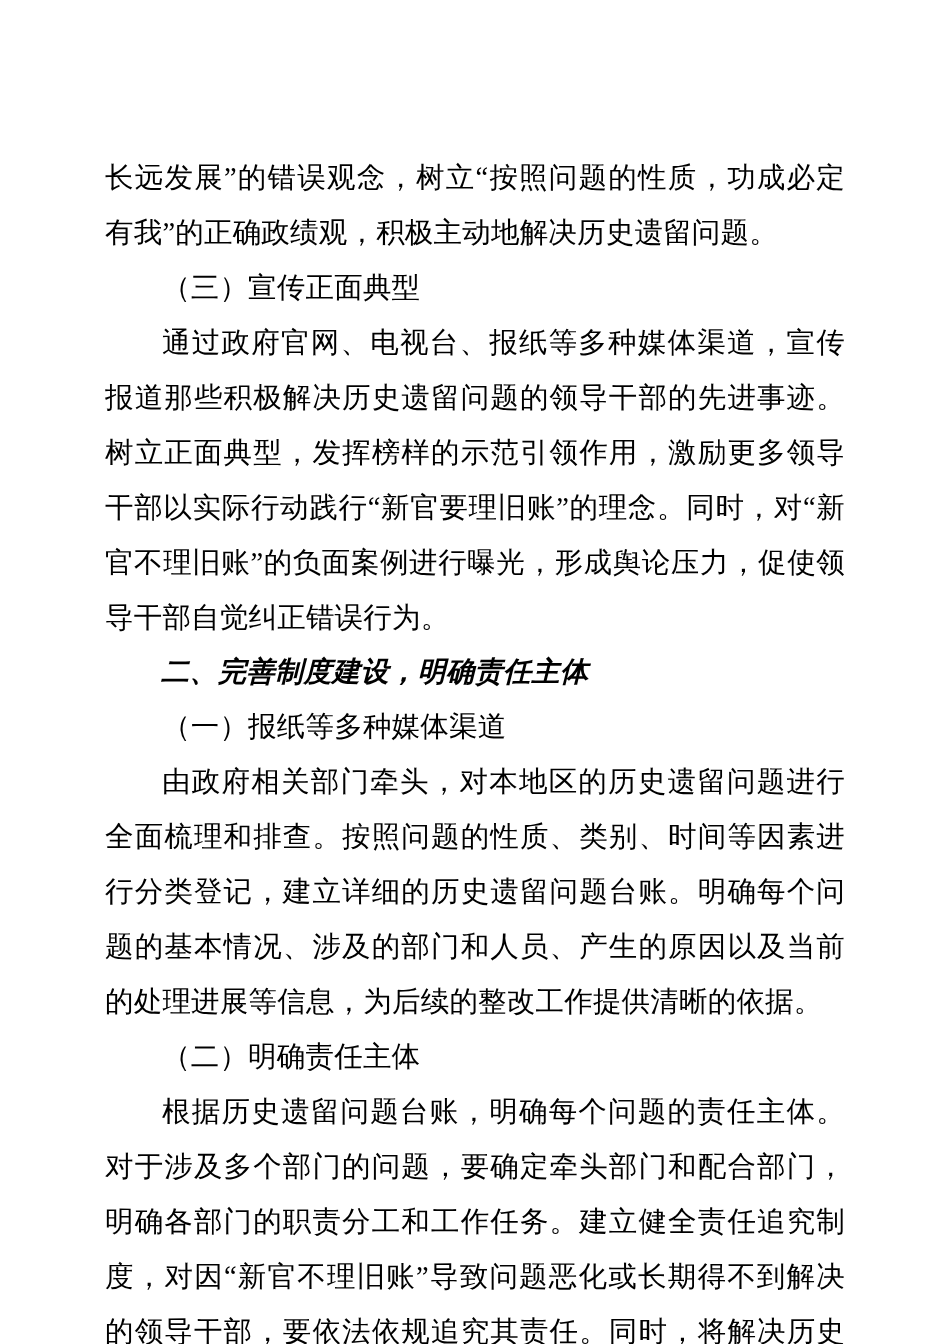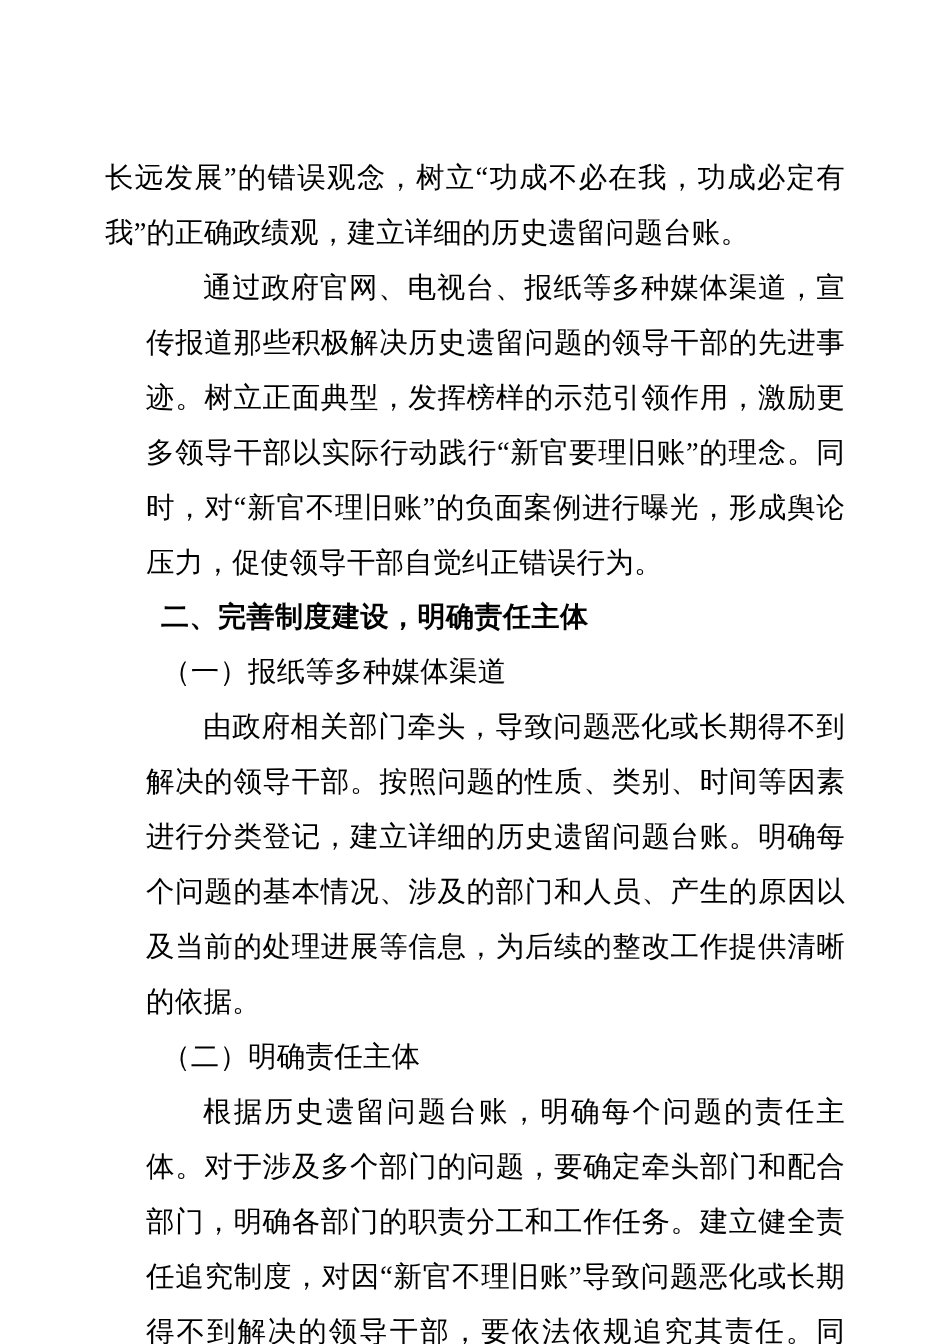--- a/index.html
+++ b/index.html
@@ -24,42 +24,43 @@
     text-align: justify;
     text-justify: inter-ideograph;
     letter-spacing: 0.2px;
   }
   p {
     margin: 0;
     padding: 0;
   }
   .para {
     text-indent: 2em;
-    margin-left: 41px;
   }
   .para-noindent {
     text-indent: 0;
   }
   .heading {
     text-indent: 2em;
     font-weight: bold;
     font-family: "Liberation Sans", "DejaVu Sans", sans-serif;
     font-size: 28px;
     letter-spacing: 0.5px;
+    font-style: italic;
   }
   .sub-heading {
     text-indent: 2em;
   }
 </style>
 </head>
 <body>
 
 <div class="page">
   <div class="doc-body">
-    <p class="para-noindent">长远发展”的错误观念，树立“功成不必在我，功成必定有我”的正确政绩观，建立详细的历史遗留问题台账。</p>
+    <p class="para-noindent">长远发展”的错误观念，树立“按照问题的性质，功成必定有我”的正确政绩观，积极主动地解决历史遗留问题。</p>
+    <p class="sub-heading">（三）宣传正面典型</p>
     <p class="para">通过政府官网、电视台、报纸等多种媒体渠道，宣传报道那些积极解决历史遗留问题的领导干部的先进事迹。树立正面典型，发挥榜样的示范引领作用，激励更多领导干部以实际行动践行“新官要理旧账”的理念。同时，对“新官不理旧账”的负面案例进行曝光，形成舆论压力，促使领导干部自觉纠正错误行为。</p>
     <p class="heading">二、完善制度建设，明确责任主体</p>
     <p class="sub-heading">（一）报纸等多种媒体渠道</p>
-    <p class="para">由政府相关部门牵头，导致问题恶化或长期得不到解决的领导干部。按照问题的性质、类别、时间等因素进行分类登记，建立详细的历史遗留问题台账。明确每个问题的基本情况、涉及的部门和人员、产生的原因以及当前的处理进展等信息，为后续的整改工作提供清晰的依据。</p>
+    <p class="para">由政府相关部门牵头，对本地区的历史遗留问题进行全面梳理和排查。按照问题的性质、类别、时间等因素进行分类登记，建立详细的历史遗留问题台账。明确每个问题的基本情况、涉及的部门和人员、产生的原因以及当前的处理进展等信息，为后续的整改工作提供清晰的依据。</p>
     <p class="sub-heading">（二）明确责任主体</p>
     <p class="para">根据历史遗留问题台账，明确每个问题的责任主体。对于涉及多个部门的问题，要确定牵头部门和配合部门，明确各部门的职责分工和工作任务。建立健全责任追究制度，对因“新官不理旧账”导致问题恶化或长期得不到解决的领导干部，要依法依规追究其责任。同时，将解决历史遗留问题的工作纳入领</p>
   </div>
 </div>
 
 </body></html>

